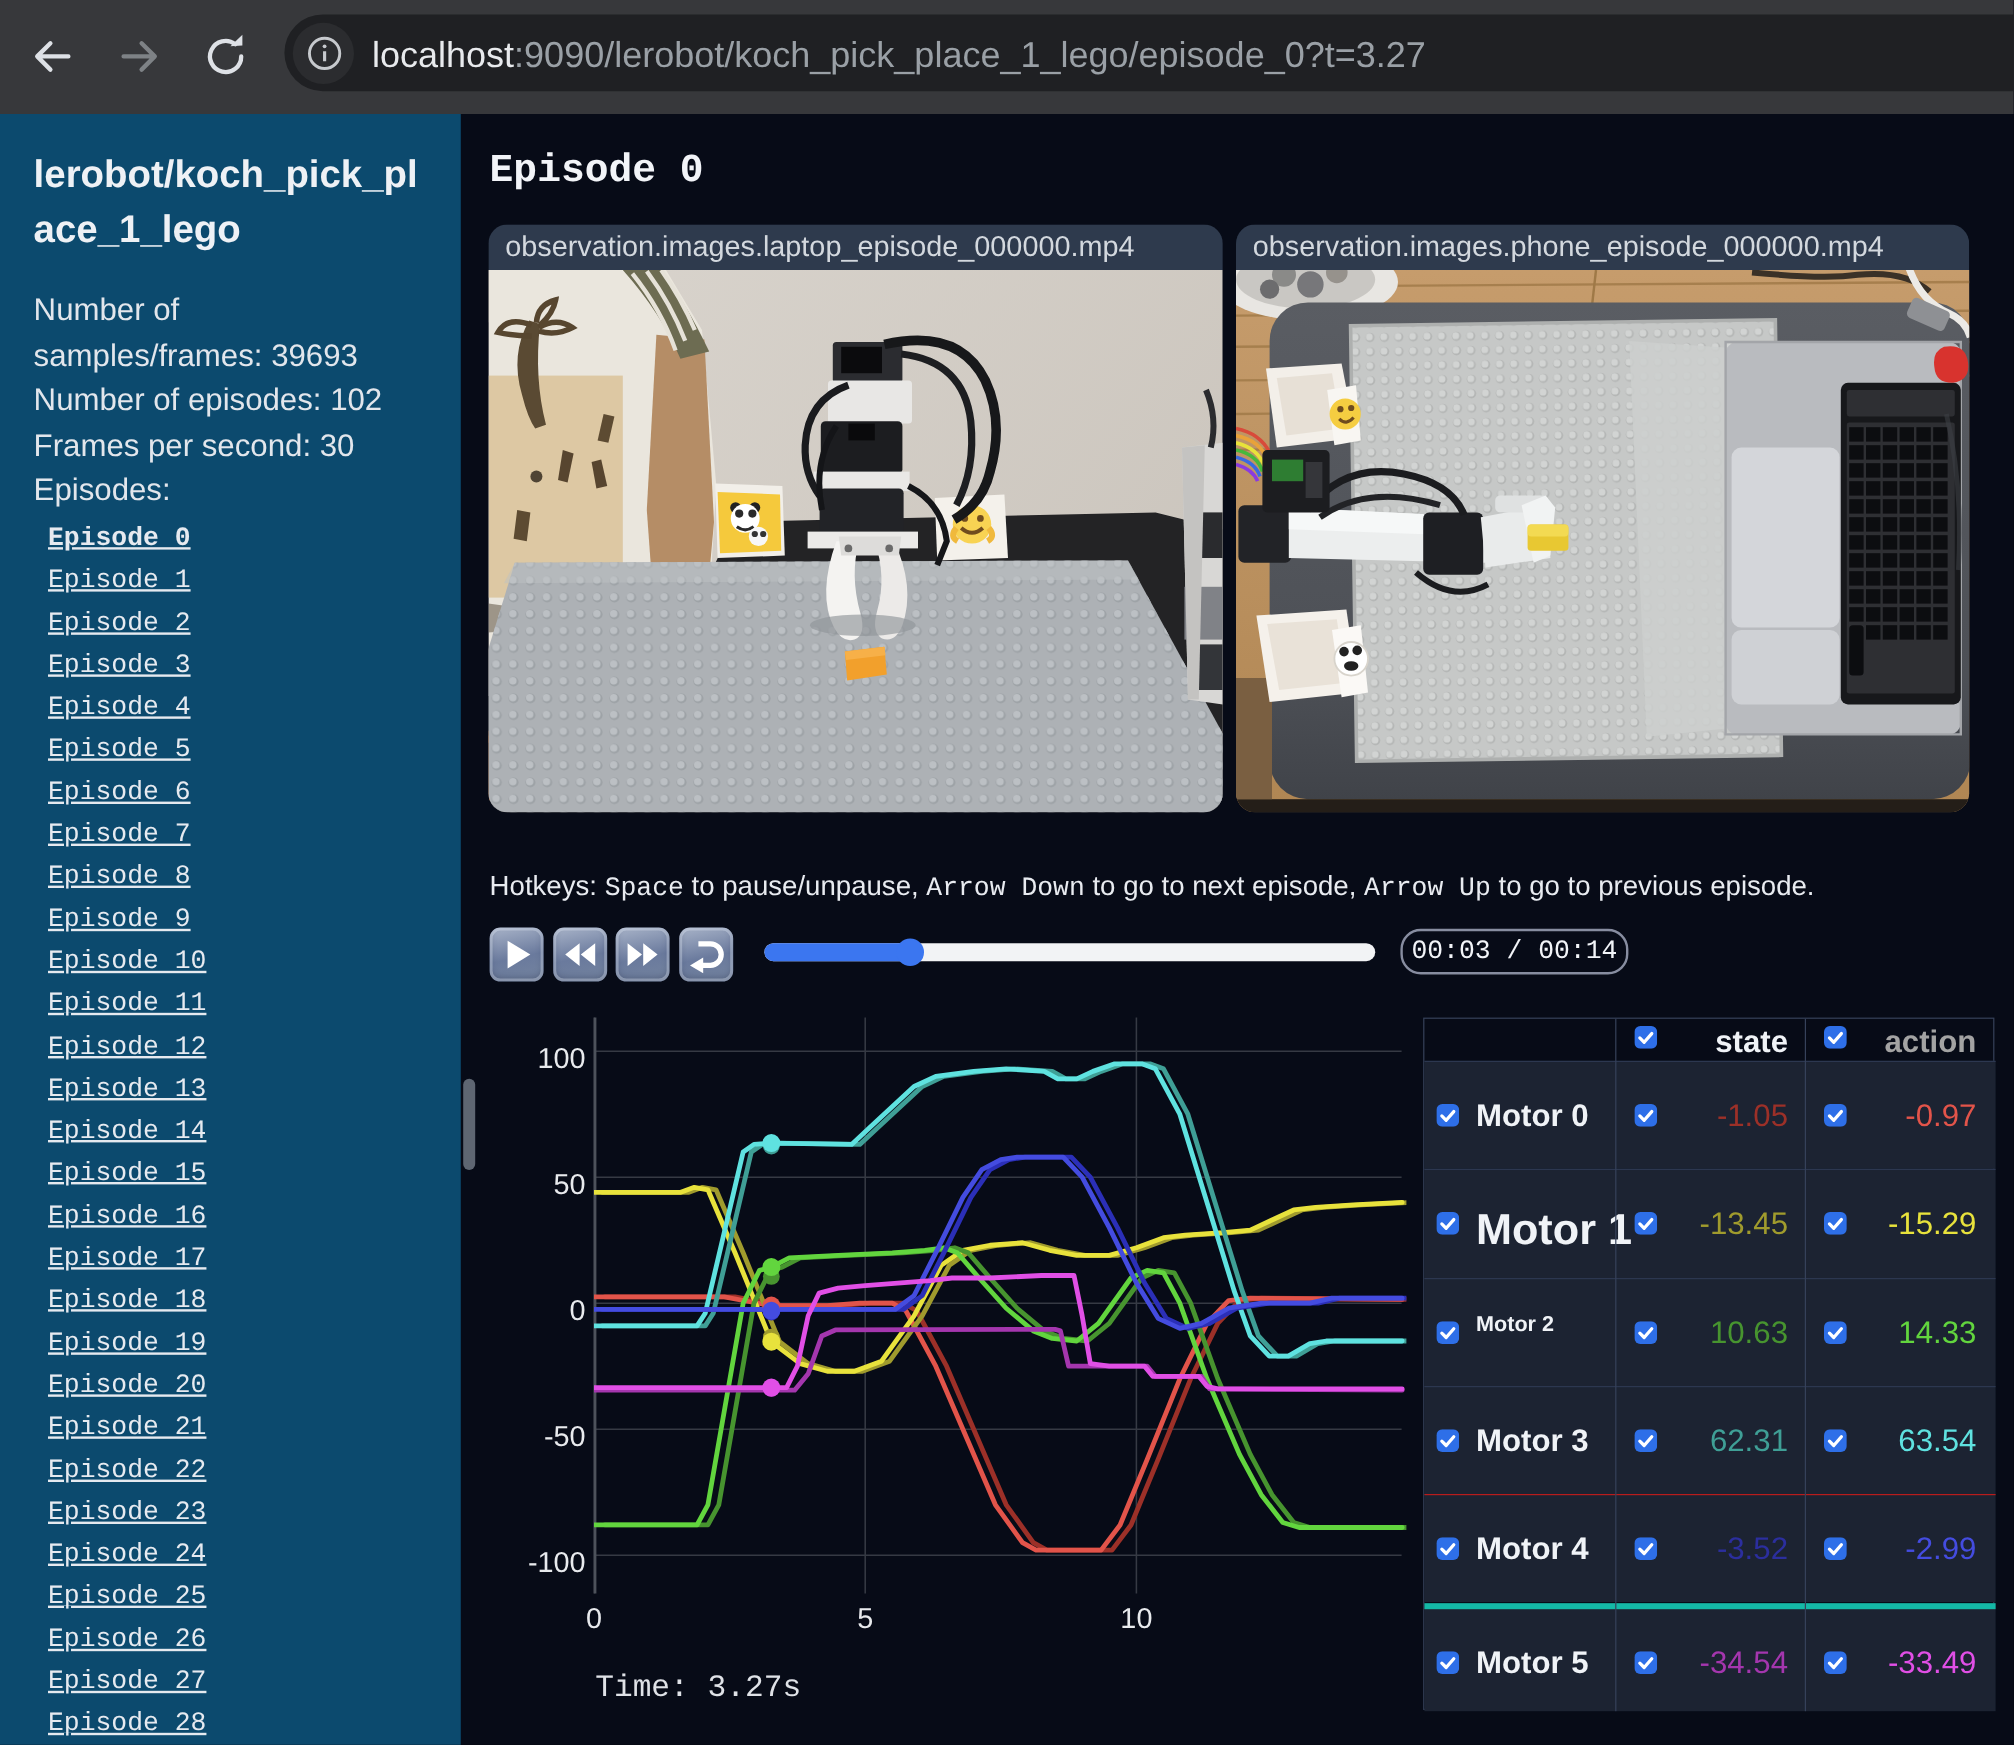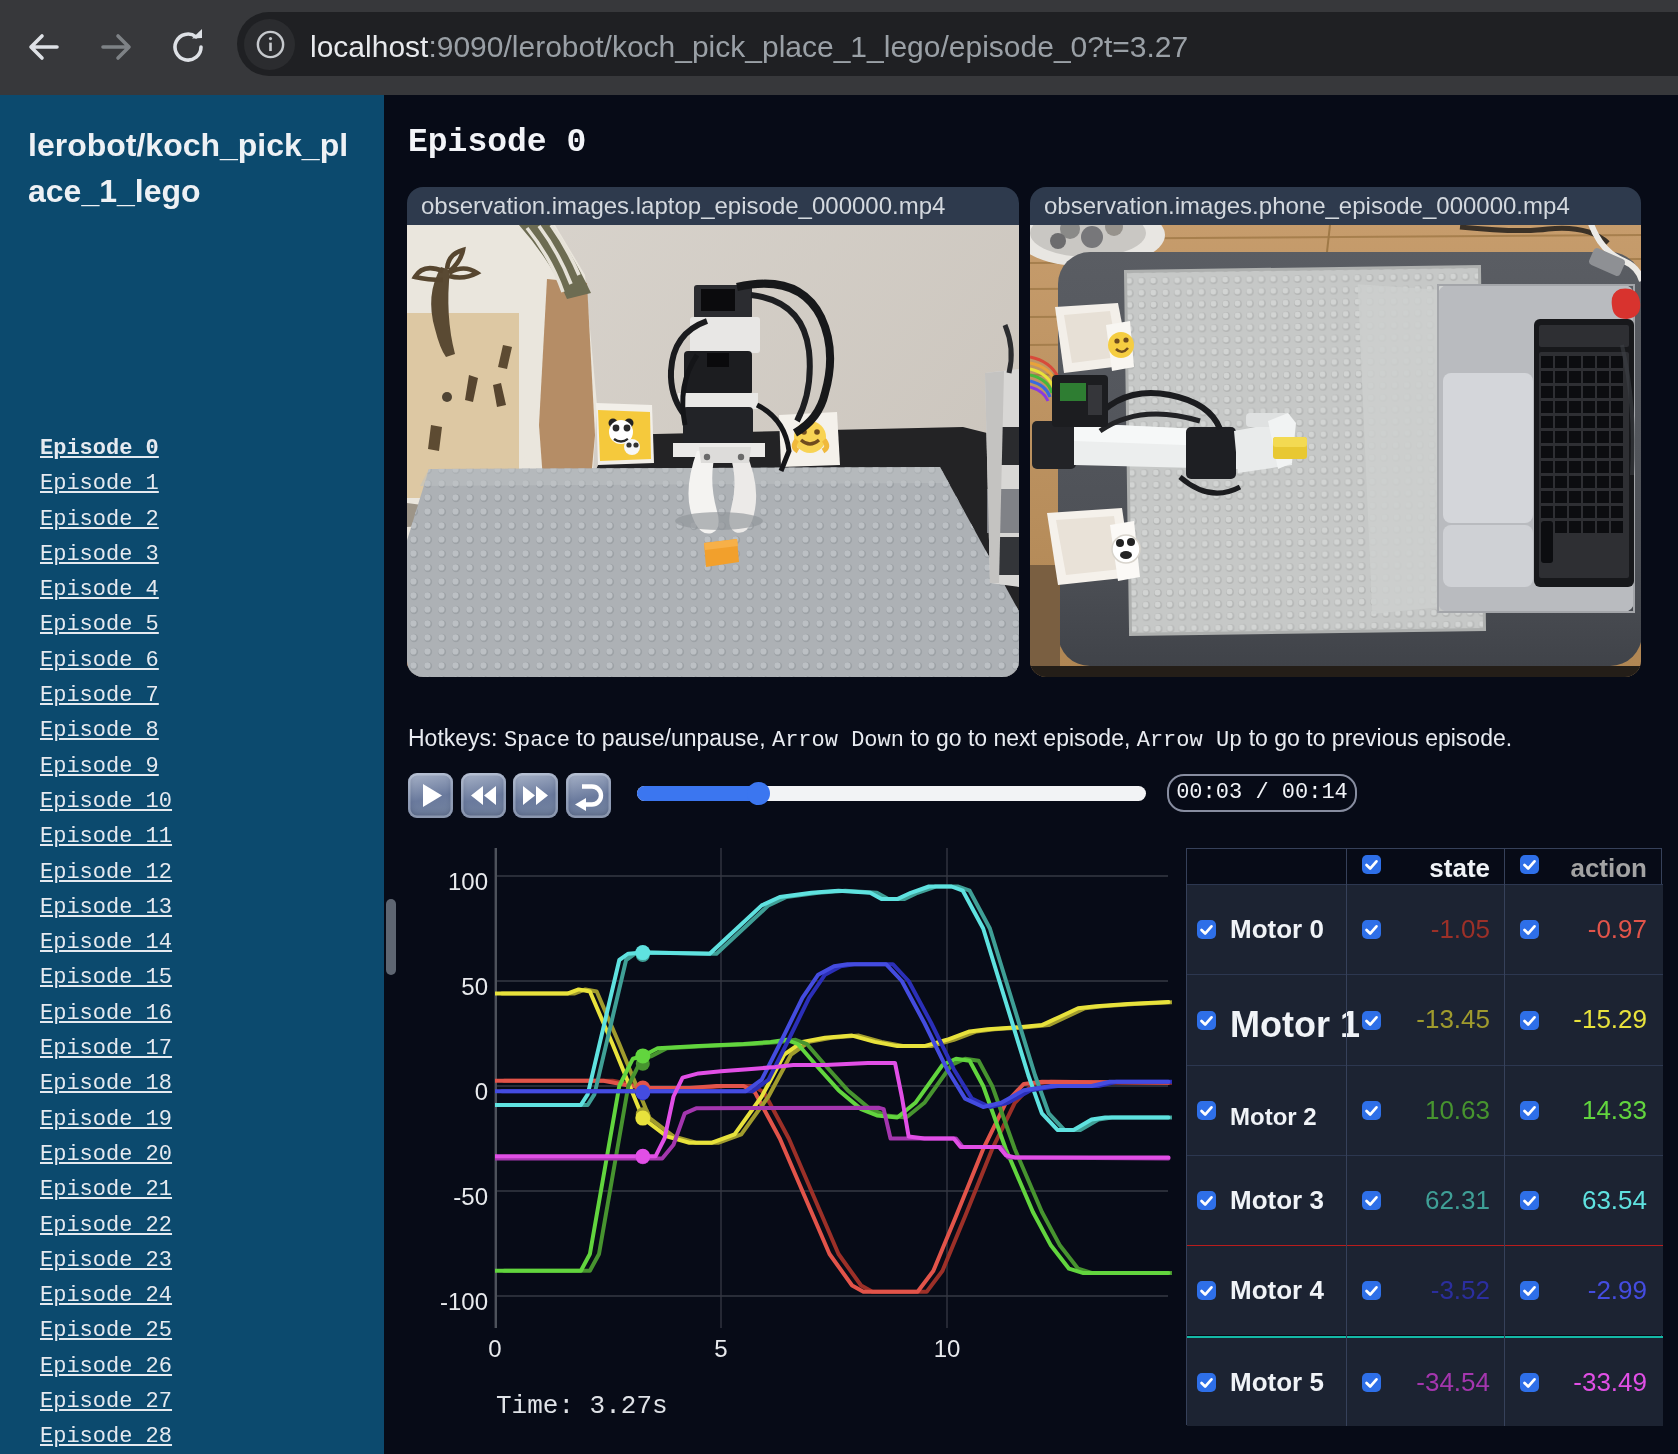--- a/index.html
+++ b/index.html
@@ -23,20 +23,21 @@
 <div style="position:absolute;left:244px;top:19px;width:51px;height:51px;border-radius:50%;background:#2b2c2f"></div>
 <svg style="position:absolute;left:256px;top:30px" width="29" height="29" viewBox="0 0 31 31" fill="none">
 <circle cx="15.5" cy="15.5" r="13.5" stroke="#c6c9cd" stroke-width="2.6"></circle>
 <line x1="15.5" y1="13.5" x2="15.5" y2="22.5" stroke="#c6c9cd" stroke-width="2.8"></line>
 <circle cx="15.5" cy="9.2" r="1.7" fill="#c6c9cd"></circle>
     </svg>
 <div style="position:absolute;left:310px;top:29px;font-size:30px;line-height:36px;color:#9aa0a6;white-space:nowrap"><span style="color:#e8eaed">localhost</span>:9090/lerobot/koch_pick_place_1_lego/episode_0?t=3.27</div>
 </div>
 <div style="position:absolute;left:0;top:95px;width:384px;height:1359px;background:#0c4a6e;overflow:hidden">
 <div style="position:absolute;left:28px;top:27px;width:330px;font-size:32px;line-height:46px;font-weight:bold;color:#eef1f5">lerobot/koch_pick_pl<br>ace_1_lego</div>
+<div style="position:absolute;left:28px;top:145px;width:352px;font-size:26px;line-height:37.5px;color:#e2e6ec">Number of<br>samples/frames: 39693<br>Number of episodes: 102<br>Frames per second: 30<br>Episodes:</div>
 <div style="position:absolute;left:40px;top:336px;font-family:'Liberation Mono',monospace;font-size:22px;line-height:35.3px;color:#e6eaf0">
 <div class="eplink"><a style="font-weight:bold">Episode 0</a></div>
 <div class="eplink"><a>Episode 1</a></div>
       <div class="eplink"><a>Episode 2</a></div>
       <div class="eplink"><a>Episode 3</a></div>
       <div class="eplink"><a>Episode 4</a></div>
       <div class="eplink"><a>Episode 5</a></div>
       <div class="eplink"><a>Episode 6</a></div>
       <div class="eplink"><a>Episode 7</a></div>
       <div class="eplink"><a>Episode 8</a></div>
@@ -458,21 +459,21 @@
           <rect width="21" height="21" rx="5.5" fill="#2e6fe8"></rect>
           <path d="M5,11 l4,4 l7,-8" stroke="#fff" stroke-width="3" fill="none" stroke-linecap="round" stroke-linejoin="round"></path>
         </svg></span>
 <span style="position:absolute;right:16px;top:29px;font-size:26px;color:#e8e23c">-15.29</span>
 </div>
     <div style="position:absolute;left:0;top:215.6px;width:476px;height:90.3px;background:#1c2332;border-top:1px solid #2c3750">
 <span style="position:absolute;left:10px;top:35px"><svg width="19" height="19" viewBox="0 0 21 21" style="vertical-align:middle">
           <rect width="21" height="21" rx="5.5" fill="#2e6fe8"></rect>
           <path d="M5,11 l4,4 l7,-8" stroke="#fff" stroke-width="3" fill="none" stroke-linecap="round" stroke-linejoin="round"></path>
         </svg></span>
-<span style="position:absolute;left:43px;top:37px;font-weight:bold;font-size:24px;color:#f0f3f7">Motor 2</span>
+<span style="position:absolute;left:43px;top:27px;font-weight:bold;font-size:18px;color:#f0f3f7">Motor 2</span>
 <span style="position:absolute;left:175px;top:35px"><svg width="19" height="19" viewBox="0 0 21 21" style="vertical-align:middle">
           <rect width="21" height="21" rx="5.5" fill="#2e6fe8"></rect>
           <path d="M5,11 l4,4 l7,-8" stroke="#fff" stroke-width="3" fill="none" stroke-linecap="round" stroke-linejoin="round"></path>
         </svg></span>
 <span style="position:absolute;right:173px;top:29px;font-size:26px;color:#47942f">10.63</span>
 <span style="position:absolute;left:333px;top:35px"><svg width="19" height="19" viewBox="0 0 21 21" style="vertical-align:middle">
           <rect width="21" height="21" rx="5.5" fill="#2e6fe8"></rect>
           <path d="M5,11 l4,4 l7,-8" stroke="#fff" stroke-width="3" fill="none" stroke-linecap="round" stroke-linejoin="round"></path>
         </svg></span>
 <span style="position:absolute;right:16px;top:29px;font-size:26px;color:#62d53e">14.33</span>
@@ -504,21 +505,21 @@
           <rect width="21" height="21" rx="5.5" fill="#2e6fe8"></rect>
           <path d="M5,11 l4,4 l7,-8" stroke="#fff" stroke-width="3" fill="none" stroke-linecap="round" stroke-linejoin="round"></path>
         </svg></span>
 <span style="position:absolute;right:173px;top:29px;font-size:26px;color:#2b2e9e">-3.52</span>
 <span style="position:absolute;left:333px;top:35px"><svg width="19" height="19" viewBox="0 0 21 21" style="vertical-align:middle">
           <rect width="21" height="21" rx="5.5" fill="#2e6fe8"></rect>
           <path d="M5,11 l4,4 l7,-8" stroke="#fff" stroke-width="3" fill="none" stroke-linecap="round" stroke-linejoin="round"></path>
         </svg></span>
 <span style="position:absolute;right:16px;top:29px;font-size:26px;color:#444ce0">-2.99</span>
 </div>
-    <div style="position:absolute;left:0;top:486.5px;width:476px;height:90.3px;background:#1c2332;border-top:2px solid #14b8a6">
+    <div style="position:absolute;left:0;top:486.5px;width:476px;height:90.3px;background:#1c2332;border-top:5px solid #14b8a6">
 <span style="position:absolute;left:10px;top:35px"><svg width="19" height="19" viewBox="0 0 21 21" style="vertical-align:middle">
           <rect width="21" height="21" rx="5.5" fill="#2e6fe8"></rect>
           <path d="M5,11 l4,4 l7,-8" stroke="#fff" stroke-width="3" fill="none" stroke-linecap="round" stroke-linejoin="round"></path>
         </svg></span>
 <span style="position:absolute;left:43px;top:29px;font-weight:bold;font-size:26px;color:#f0f3f7">Motor 5</span>
 <span style="position:absolute;left:175px;top:35px"><svg width="19" height="19" viewBox="0 0 21 21" style="vertical-align:middle">
           <rect width="21" height="21" rx="5.5" fill="#2e6fe8"></rect>
           <path d="M5,11 l4,4 l7,-8" stroke="#fff" stroke-width="3" fill="none" stroke-linecap="round" stroke-linejoin="round"></path>
         </svg></span>
 <span style="position:absolute;right:173px;top:29px;font-size:26px;color:#a436ae">-34.54</span>

